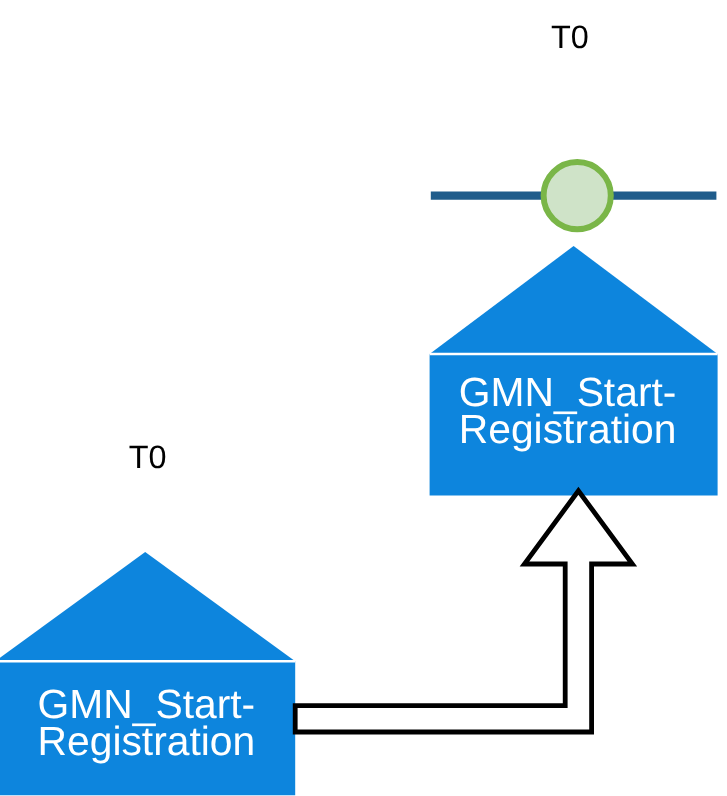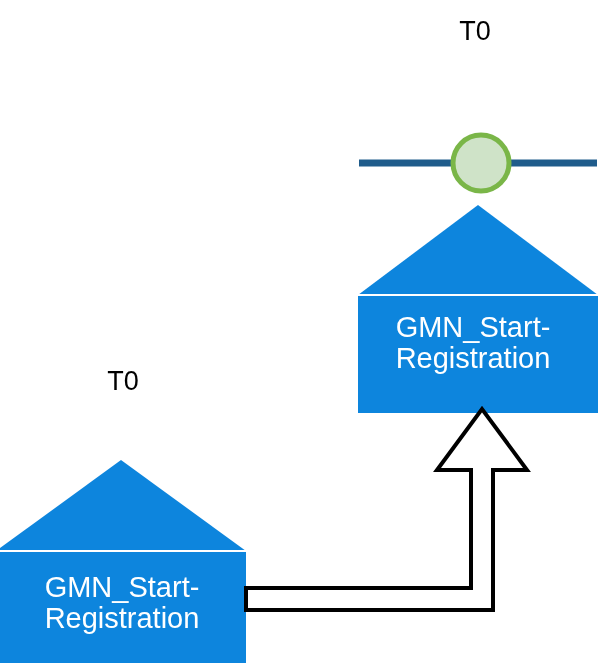--- a/index.html
+++ b/index.html
@@ -21,21 +21,21 @@
   .svg-layer {
     position: absolute;
     left: 0;
     top: 0;
     width: 606px;
     height: 663px;
   }
   .node-label {
     position: absolute;
     color: #ffffff;
-    font-size: 29px;
+    font-size: 34px;
     line-height: 31px;
     text-align: center;
     font-family: "Liberation Sans", sans-serif;
     white-space: pre-line;
     pointer-events: none;
   }
   .t-label {
     position: absolute;
     color: #000000;
     font-size: 27px;

